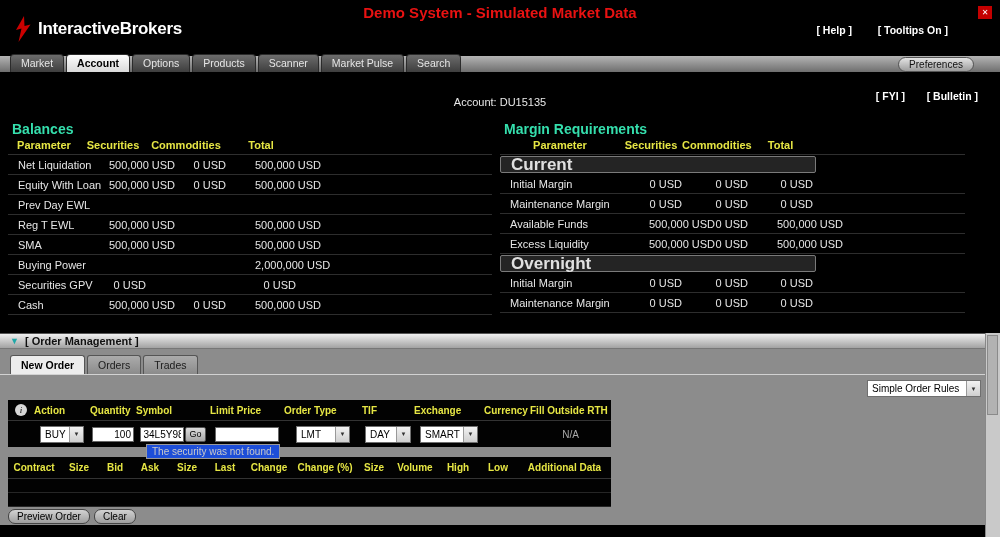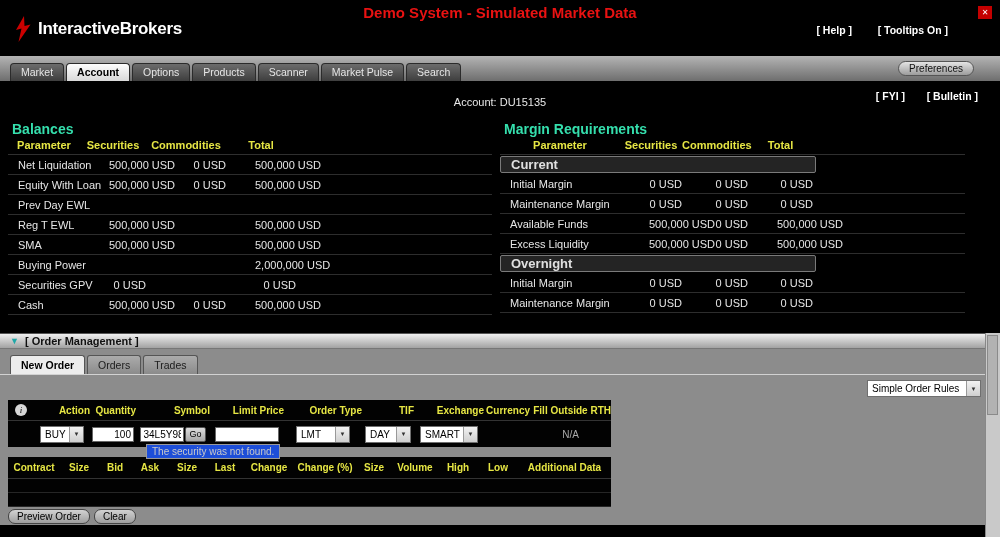--- a/index.html
+++ b/index.html
@@ -11,21 +11,21 @@
   .logo { position:absolute; left:14px; top:16px; display:flex; align-items:center; gap:6px; }
   .logo-text { color:#fff; font-size:17px; font-weight:bold; letter-spacing:-0.3px; }
   .demo-title { position:absolute; top:4px; left:0; right:0; text-align:center; color:#e81212; font-size:15px; font-weight:bold; }
   .top-link { position:absolute; top:24px; color:#fff; font-size:10.5px; font-weight:bold; cursor:pointer; }
   .help-link { right:148px; }
   .tooltips-link { right:52px; }
   .close-btn { position:absolute; top:6px; right:8px; width:14px; height:13px; background:#c40000; color:#fff;
                font-size:8px; line-height:13px; text-align:center; cursor:pointer; }
 
   
-  .tab-strip { position:absolute; top:56px; left:0; right:0; height:25px; background:linear-gradient(#b4b4b4,#6e6e6e);
+  .tab-strip { position:absolute; top:56px; left:0; right:0; height:16px; background:linear-gradient(#b4b4b4,#6e6e6e);
                display:flex; align-items:flex-end; padding-left:10px; }
   .tab { height:18px; line-height:17px; padding:0 10px; margin-right:2px; font-size:10.5px; color:#e6e6e6;
          background:linear-gradient(#6c6c6c,#3e3e3e); border:1px solid #2b2b2b; border-bottom:none;
          border-radius:4px 4px 0 0; cursor:pointer; white-space:nowrap; }
   .tab.active { background:linear-gradient(#fdfdfd,#d9d9d9); color:#000; font-weight:bold; }
   .pref-btn { margin-left:auto; margin-right:26px; align-self:center; font-size:10px; color:#111;
               background:linear-gradient(#e4e4e4,#9c9c9c); border:1px solid #555; border-radius:8px;
               padding:1px 10px; cursor:pointer; }
 
   
@@ -41,21 +41,21 @@
   .mar-grid { grid-template-columns:120px 62px 66px 65px 1fr; }
   .thead { height:19px; border-bottom:1px solid #2f2f2f; }
   .thead .c { color:#e6e644; font-size:11px; font-weight:bold; text-align:center; white-space:nowrap; }
   .trow { height:20px; border-bottom:1px solid #2d2d2d; }
   .trow .c { color:#e6e6e6; font-size:11px; white-space:nowrap; }
   .trow .p { text-align:left; padding-left:10px; }
   .trow .v { text-align:right;padding-left:29px; }
   .balances-panel { position:absolute; left:8px; top:119px; width:484px; }
   .margin-panel { position:absolute; left:500px; top:119px; width:465px; }
   .section-bar { width:316px; height:17px; line-height:15px; margin:1px 0; background:#242424; border:1px solid #7a7a7a;
-                 border-radius:2px; color:#e0e0e0; font-size:13px; font-weight:bold; padding-left:10px; }
+                 border-radius:2px; color:#e0e0e0; font-size:17px; font-weight:bold; padding-left:10px; }
 
   
   .om { position:absolute; left:0; top:333px; width:985px; height:192px; background:#8c8c8c; }
   .om-titlebar { position:absolute; top:0; left:0; right:0; height:16px; background:linear-gradient(#f0f0f0,#a2a2a2);
                  border-top:1px solid #555; border-bottom:1px solid #777; display:flex; align-items:center; gap:6px;
                  padding-left:10px; font-size:11px; font-weight:bold; color:#101010; }
   .om-arrow { color:#1fa8a8; font-size:9px; cursor:pointer; }
   .om-tabs { position:absolute; top:22px; left:10px; display:flex; gap:2px; z-index:2; }
   .om-tab { height:19px; line-height:18px; padding:0 10px; font-size:10.5px; color:#1c1c1c;
             background:linear-gradient(#ababab,#8b8b8b); border:1px solid #555; border-bottom:none;
@@ -71,21 +71,21 @@
           font-size:10px; color:#000; padding-left:4px; cursor:pointer; }
   .csel-text { white-space:nowrap; overflow:hidden; }
   .csel-arrow { margin-left:auto; width:14px; height:100%; background:linear-gradient(#f2f2f2,#cfcfcf);
                 border-left:1px solid #999; display:flex; align-items:center; justify-content:center;
                 font-size:6px; color:#333; }
   .rules-select { position:absolute; top:47px; right:4px; width:114px; }
 
   .entry-table { position:absolute; top:67px; left:8px; width:603px; background:#020202; }
   .entry-grid { display:grid; grid-template-columns:26px 56px 46px 74px 74px 78px 52px 70px 46px 81px; }
   .entry-header { height:21px; align-items:center; border-bottom:1px solid #333; }
-  .entry-header .h { color:#e6e644; font-size:10px; font-weight:bold; text-align:right; white-space:nowrap; }
+  .entry-header .h { color:#e6e644; font-size:10px; font-weight:bold; text-align:left; white-space:nowrap; }
   .info-icon { width:12px; height:12px; margin:0 auto; background:#d6d6d6; color:#000; border-radius:50%;
                font-size:9px; line-height:12px; text-align:center; font-style:italic; font-family:"Liberation Serif", serif;
                cursor:pointer; }
   .entry-controls { height:26px; align-items:center; }
   .entry-controls > div { display:flex; align-items:center; justify-content:center; }
   .tin { height:15px; font-size:10px; border:1px solid #666; background:#fff; color:#000; padding:0 2px; }
   .qty-input { width:42px; text-align:right; }
   .symbol-input { width:44px; }
   .limit-input { width:64px; }
   .go-btn { height:15px; font-size:9px; padding:0 3px; margin-left:1px; color:#000;

